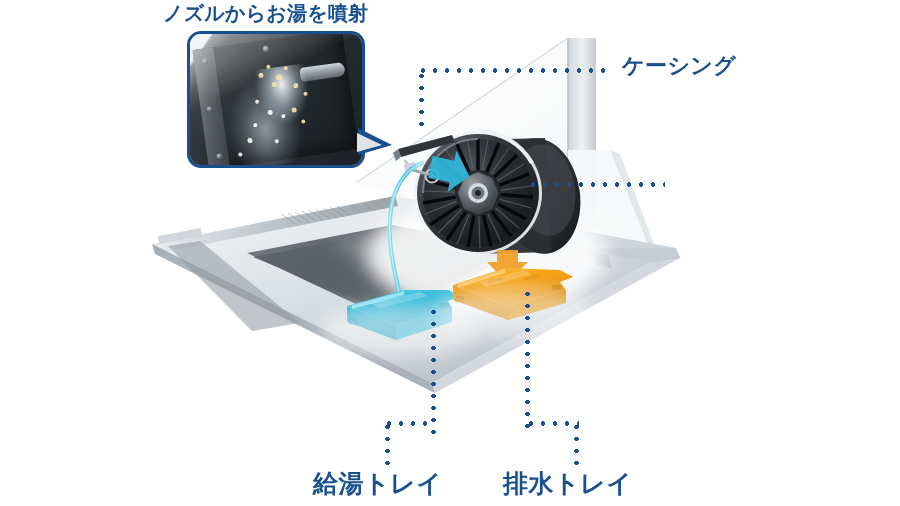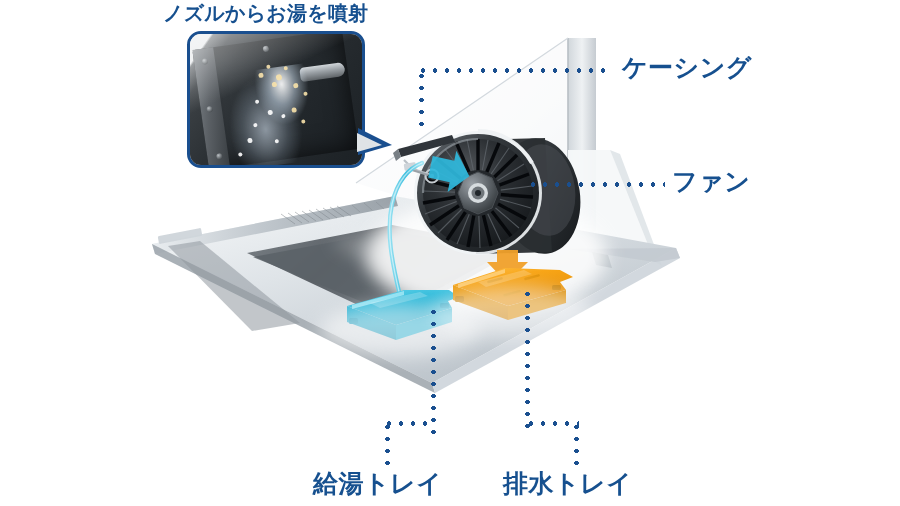--- a/index.html
+++ b/index.html
@@ -18,21 +18,21 @@
 
   
   .label{
     position:absolute;
     color:#16508f;
     font-weight:bold;
     letter-spacing:0.02em;
     white-space:nowrap;
     line-height:1;
   }
-  .label-lg{font-size:25px;}
+  .label-lg{font-size:22px;}
   .label-md{font-size:25px;}
   .title-txt{
     position:absolute;
     color:#16508f;
     font-weight:bold;
     font-size:20px;
     letter-spacing:0.01em;
     white-space:nowrap;
     line-height:1;
   }
@@ -434,19 +434,18 @@
   <div class="dots-v" style="left:431px;top:306px;height:128px;"></div>
   <div class="dots-h" style="left:383px;top:421px;width:50px;"></div>
   <div class="dots-v" style="left:385px;top:421px;height:45px;"></div>
 
   <div class="dots-v" style="left:525px;top:288px;height:146px;"></div>
   <div class="dots-h" style="left:525px;top:421px;width:54px;"></div>
   <div class="dots-v" style="left:574px;top:421px;height:45px;"></div>
 
   <div class="label label-lg" style="left:622px;top:55px;">ケーシング</div>
 
-  <div class="label label-lg" style="left:672px;top:169px;">ファン</div>
 
   <div class="label label-md" style="left:313px;top:471px;text-align:right;">給湯トレイ</div>
 
   <div class="label label-md" style="left:503px;top:471px;text-align:center;">排水トレイ</div>
 
 </div>
 
 </body></html>

